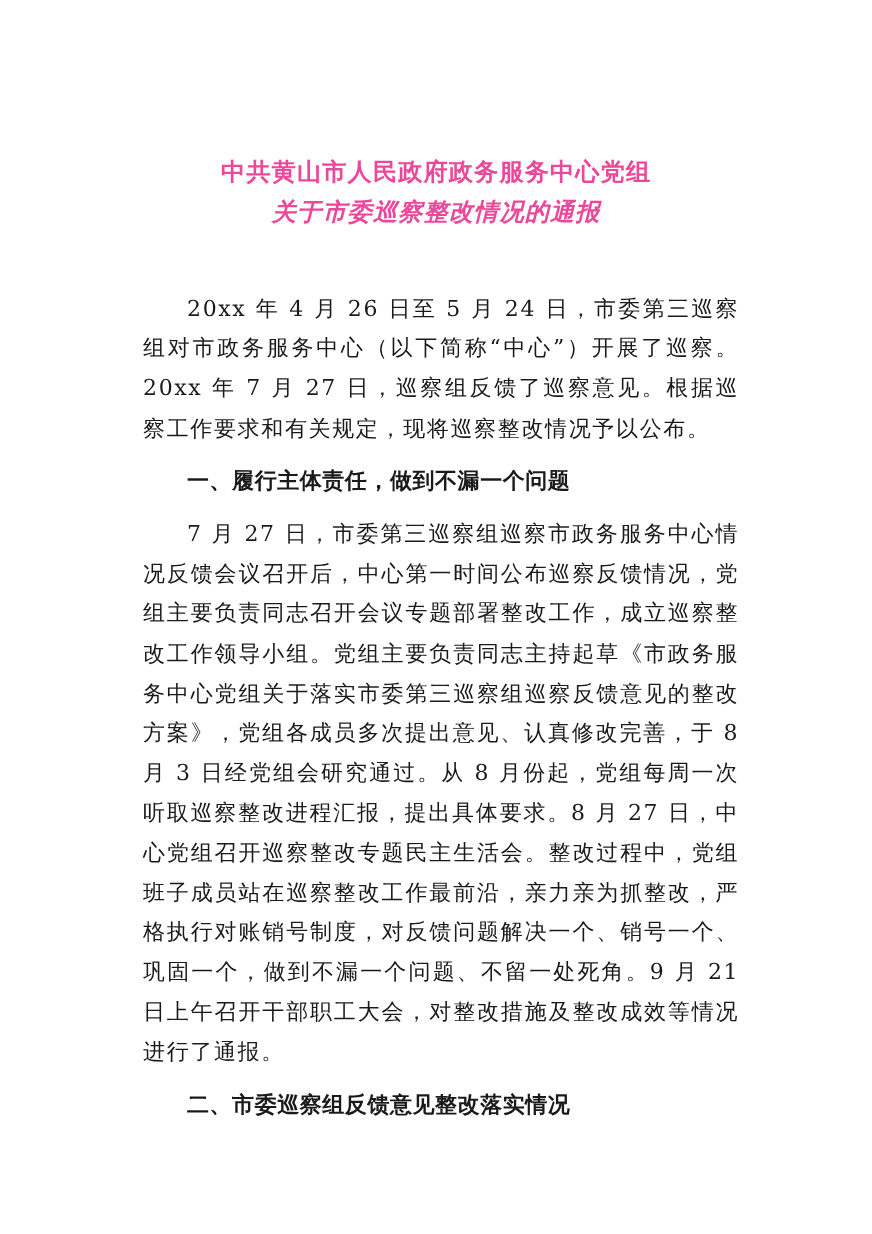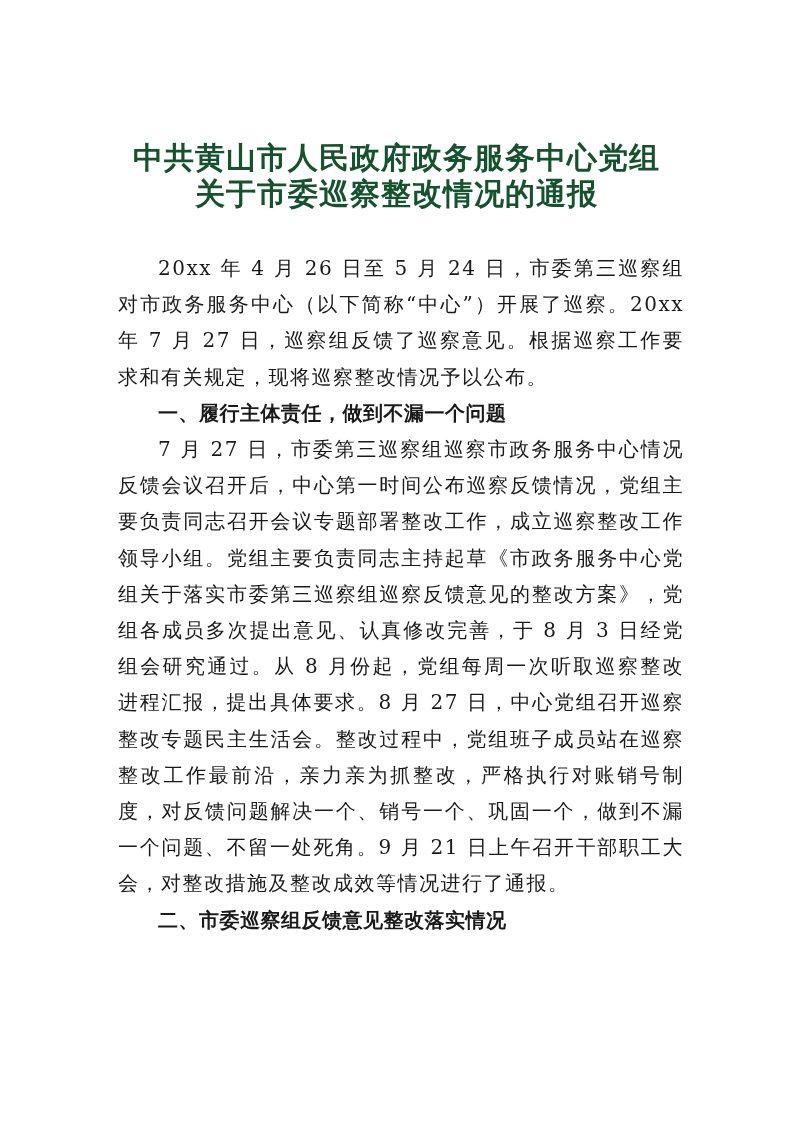--- a/index.html
+++ b/index.html
@@ -1,30 +1,30 @@
 <!DOCTYPE html>
 <html><head>
   <meta charset="utf-8">
   <style>
     html, body { margin: 0; padding: 0; background: #ffffff; }
     body { width: 793px; height: 1122px; position: relative; overflow: hidden; }
     .page { position: absolute; left: 0; top: 0; width: 793px; height: 1122px; background: #fff; }
     .title {
       position: absolute; left: 0; width: 793px; text-align: center;
       font-family: "DejaVu Sans", sans-serif; font-weight: bold;
-      font-size: 30px; color: #14532d; letter-spacing: 1px; line-height: 36px;
+      font-size: 22px; color: #ec4899; letter-spacing: 1px; line-height: 36px;
     }
     .t1 { top: 140px; }
-    .t2 { top: 176px; }
+    .t2 { top: 176px; font-style: italic; }
     .content {
       position: absolute; left: 118px; top: 250px; width: 566px;
       font-family: "DejaVu Serif", serif; font-size: 20px; color: #1a1a1a;
       line-height: 36.2px; text-align: justify; letter-spacing: 1.5px;
     }
-    .content p { margin: 0; text-indent: 2em; }
+    .content p { margin: 12px; text-indent: 2em; }
     .content .h { font-family: "DejaVu Sans", sans-serif; font-weight: bold; letter-spacing: 0.5px; }
     .content .sub { text-indent: 1.6em; }
   </style>
 </head>
 <body>
 
 <div class="page">
   <div class="title t1">中共黄山市人民政府政务服务中心党组</div>
   <div class="title t2">关于市委巡察整改情况的通报</div>
 

